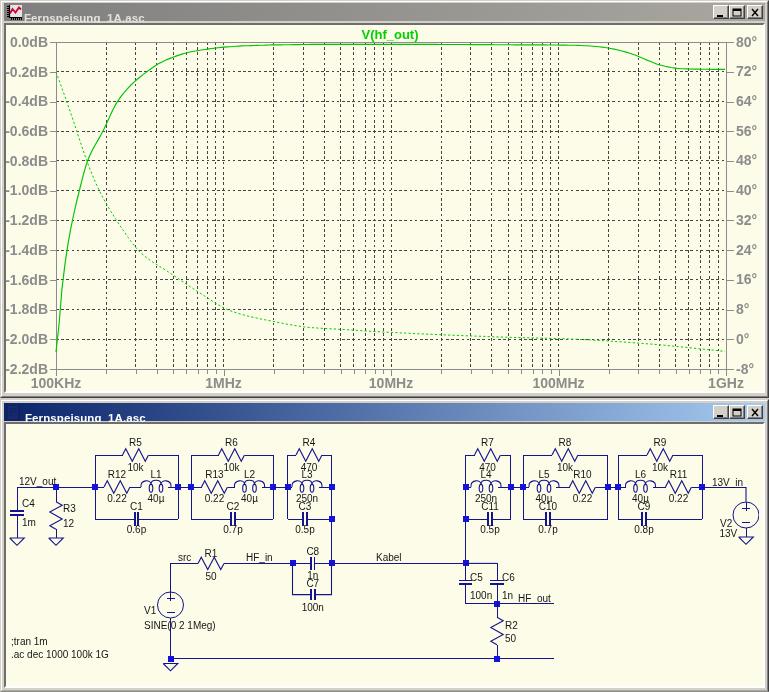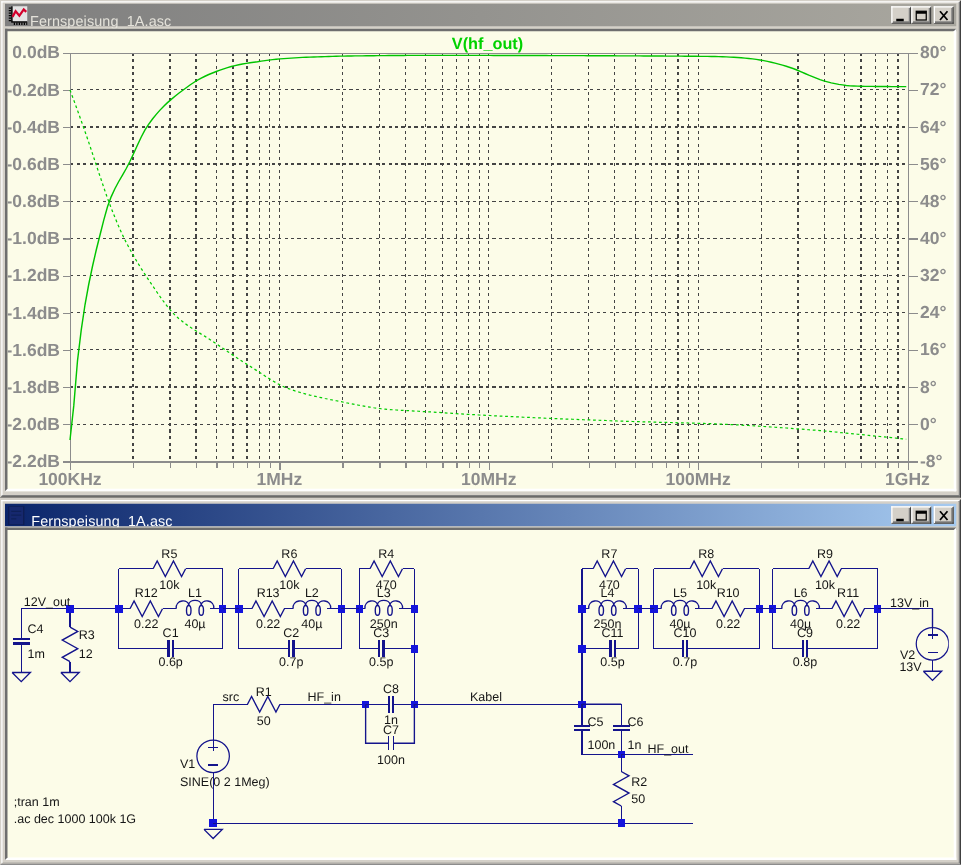--- a/index.html
+++ b/index.html
@@ -5,21 +5,21 @@
   font-family:"Liberation Sans", sans-serif; }
 .win { position:absolute; left:0; width:769px; background:#d4d0c8; }
 .ob { position:absolute; inset:0; border:1px solid;
   border-color:#d4d0c8 #404040 #404040 #d4d0c8; }
 .ib { position:absolute; inset:1px; border:1px solid;
   border-color:#ffffff #808080 #808080 #ffffff; }
 .tb { position:absolute; left:4px; right:4px; top:3px; height:18px;
   display:flex; align-items:center; }
 .tb1 { background:linear-gradient(to right,#7f7f7f,#a9a79f); }
 .tb2 { background:linear-gradient(to right,#0a246a,#a6caf0); }
-.cap { font-size:11.5px; font-weight:normal; letter-spacing:0.1px;margin-top:12px; }
+.cap { font-size:11.5px; font-weight:bold; letter-spacing:0.1px;margin-top:12px; }
 .cap1 { color:#e4e2da; }
 .cap2 { color:#ffffff; }
 .btns { position:absolute; right:2px; top:2px; display:flex; }
 .btn { width:16px; height:14px; background:#d4d0c8; position:relative; margin-left:0px;
   border:1px solid; border-color:#ffffff #404040 #404040 #ffffff;
   box-shadow:inset -1px -1px 0 #808080, inset 1px 1px 0 #d4d0c8; }
 .btn svg { position:absolute; left:0; top:0; }
 .client { position:absolute; left:4px; right:4px; background:#fcfce8; overflow:hidden;
   border:2px solid; border-color:#6e6e6e #fff #fff #6e6e6e; }
 .g { stroke:#444444; stroke-width:1; stroke-dasharray:2.6,2.6; }

